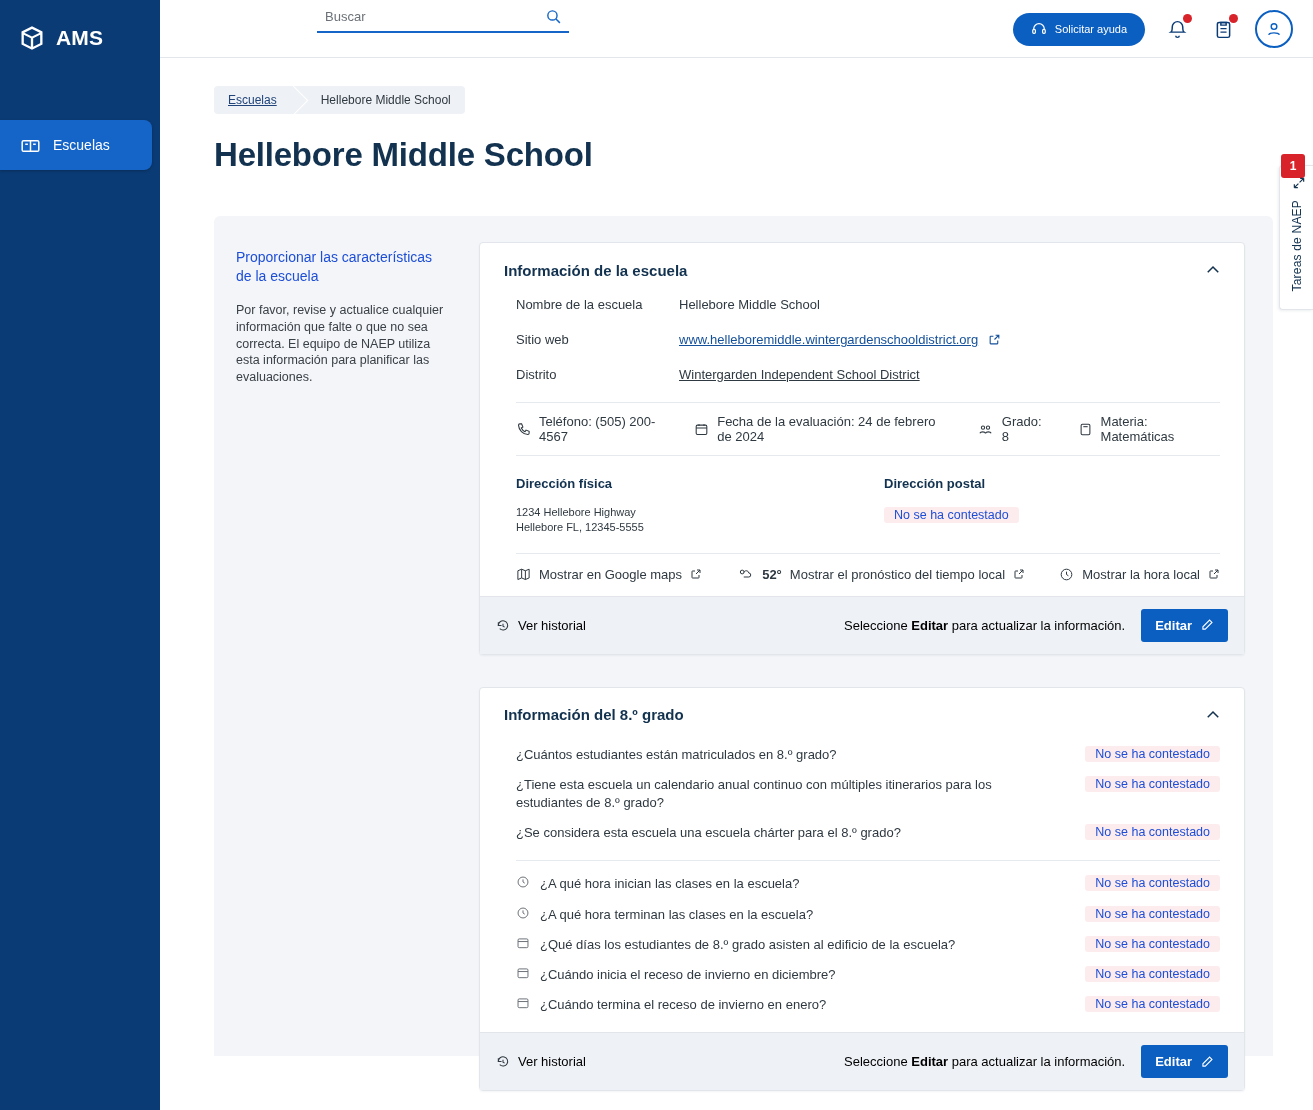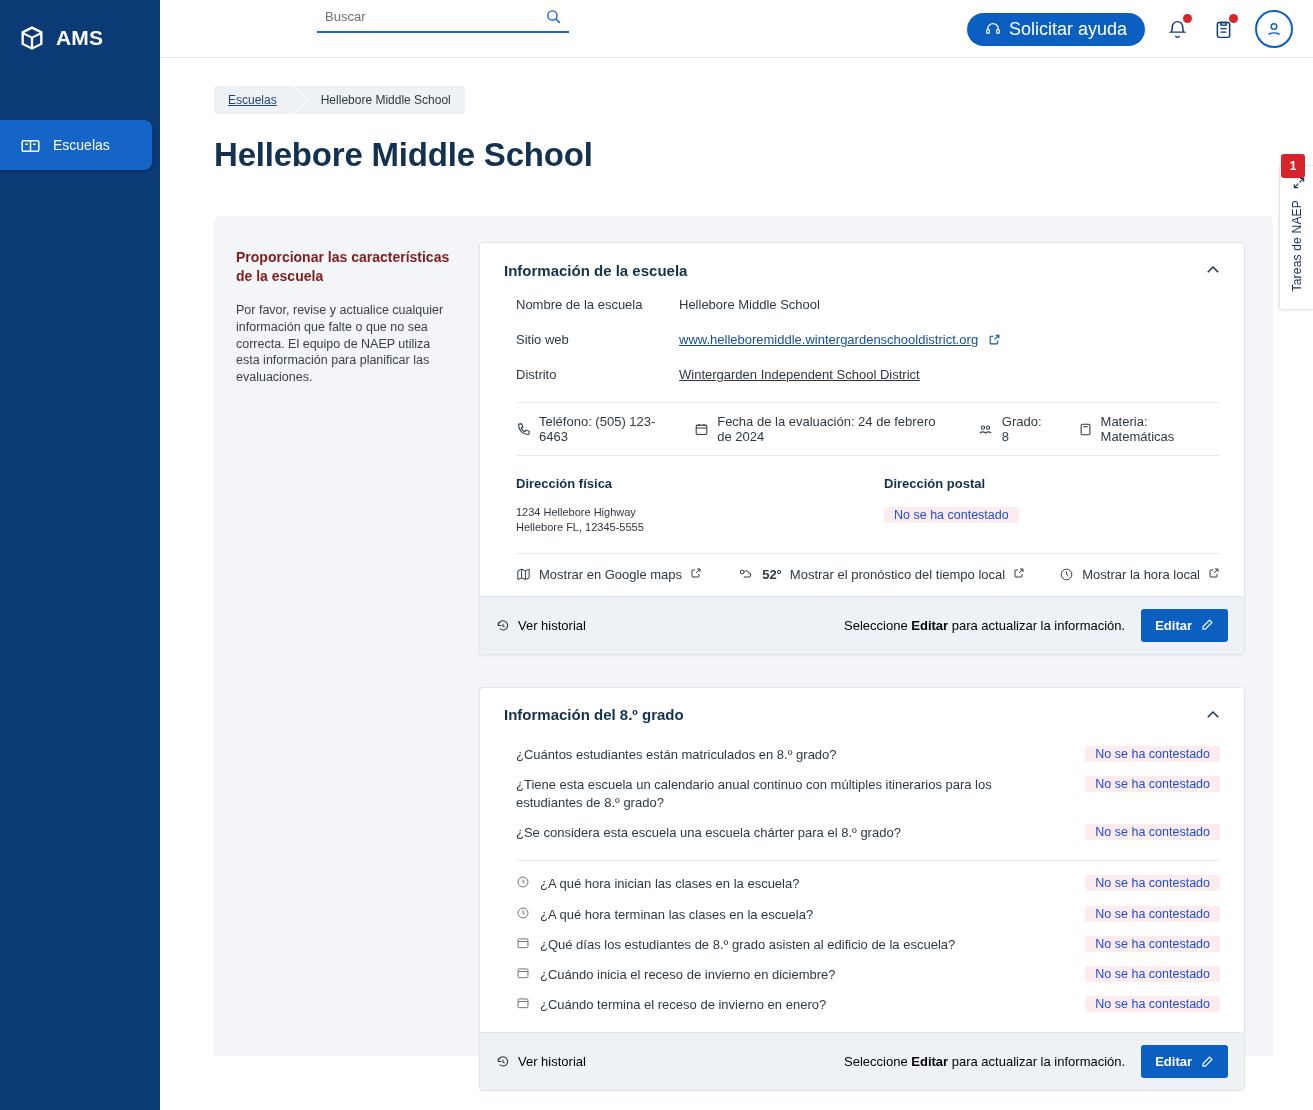--- a/index.html
+++ b/index.html
@@ -87,21 +87,21 @@
     align-items: center;
     gap: 18px;
   }
   .help-btn {
     background: #0b5fc1;
     color: #fff;
     border: 0;
     border-radius: 20px;
     height: 33px;
     padding: 0 18px;
-    font-size: 18px;
+    font-size: 11px;
     display: flex;
     align-items: center;
     gap: 8px;
     cursor: pointer;
     font-family: "Liberation Sans", sans-serif;
   }
   .icon-btn { position: relative; width: 28px; height: 28px; display:flex; align-items:center; justify-content:center; background:transparent; border:0; cursor:pointer; }
   .dot {
     position: absolute;
     top: -1px; right: -1px;
@@ -159,21 +159,21 @@
     margin-top: 42px;
     background: #f3f5f8;
     border-radius: 6px 6px 0 0;
     padding: 26px 28px 0 22px;
     display: flex;
     gap: 28px;
     height: 840px;
   }
 
   .aside { width: 215px; flex: 0 0 215px; padding-top: 6px; }
-  .aside h3 { font-size: 14px; color: #7f1d1d; line-height: 1.35; font-weight: 700; }
+  .aside h3 { font-size: 14px; color: #1d4ed8; line-height: 1.35; font-weight: 400; }
   .aside p { font-size: 12.5px; color: #3b4148; line-height: 1.35; margin-top: 16px; }
 
   .cards { flex: 1 1 auto; }
 
   .card {
     background: #fff;
     border: 1px solid #e2e6eb;
     border-radius: 4px;
     box-shadow: 0 1px 2px rgba(16,40,70,.05);
     margin-bottom: 32px;
@@ -228,21 +228,21 @@
 
   .tool-row {
     display: flex;
     align-items: center;
     border-top: 1px solid #e6e9ee;
     margin-top: 18px;
     padding: 13px 0 14px 0;
     font-size: 13px;
     color: #2f3941;
   }
-  .tool { display: flex; align-items: flex-start; gap: 8px; cursor: pointer; }
+  .tool { display: flex; align-items: center; gap: 8px; cursor: pointer; }
   .tool .lbl { color: #2f3941; }
   .spacer { flex: 1 1 auto; }
 
   .card-foot {
     background: #eef1f5;
     display: flex;
     align-items: center;
     padding: 12px 16px;
     border-top: 1px solid #e2e6eb;
   }
@@ -463,21 +463,21 @@
                 <span class="v link">Wintergarden Independent School District</span>
               </div>
 
               <div class="meta-row">
                 <div class="meta">
                   <span>
                     <svg width="15" height="15" viewBox="0 0 24 24" fill="none" stroke="#2f3941" stroke-width="1.7">
                         <path d="M6 3h3l2 5-2.5 1.5a12 12 0 0 0 6 6L16 13l5 2v3a2 2 0 0 1-2 2A16 16 0 0 1 4 5a2 2 0 0 1 2-2z"></path>
                       </svg>
                   </span>
-                  <span>Teléfono: (505) 123-6463</span>
+                  <span>Teléfono: (505) 200-4567</span>
                 </div>
                 <div class="meta">
                   <span>
                     <svg width="15" height="15" viewBox="0 0 24 24" fill="none" stroke="#2f3941" stroke-width="1.7">
                         <rect x="3.5" y="5" width="17" height="15" rx="2"></rect>
                         <path d="M3.5 9.5h17M8 3.5v3M16 3.5v3"></path>
                       </svg>
                   </span>
                   <span>Fecha de la evaluación: 24 de febrero de 2024</span>
                 </div>

